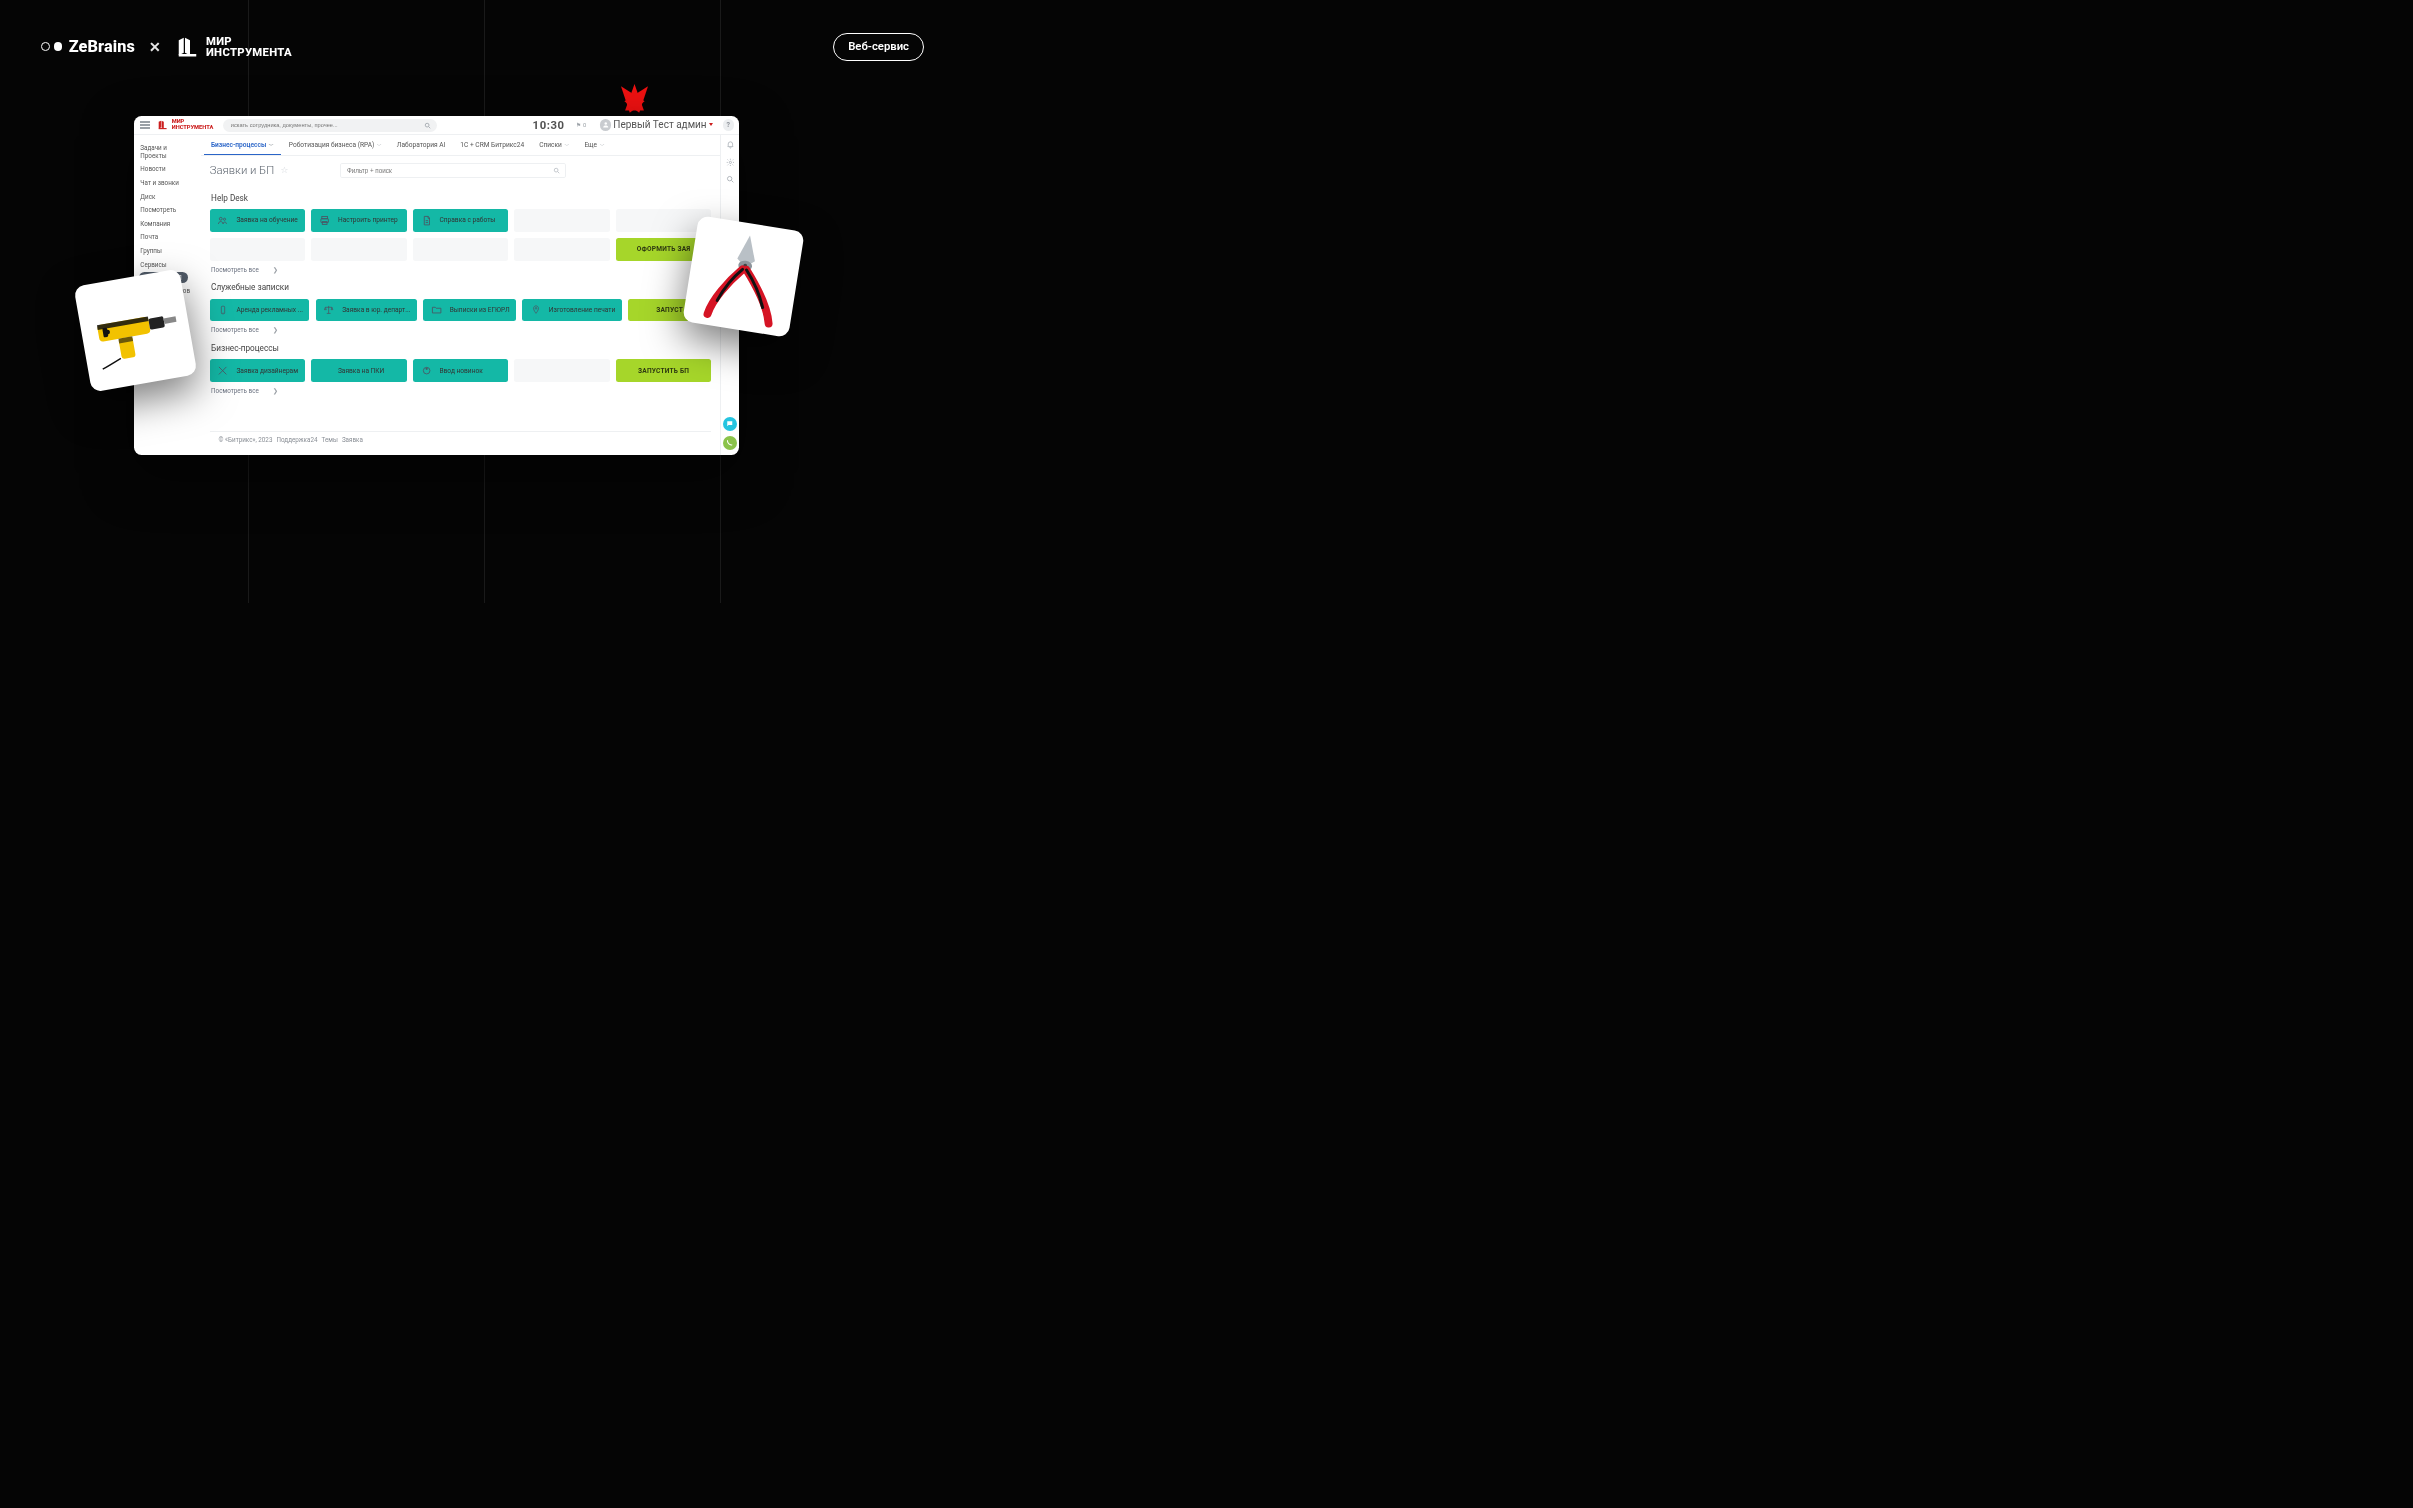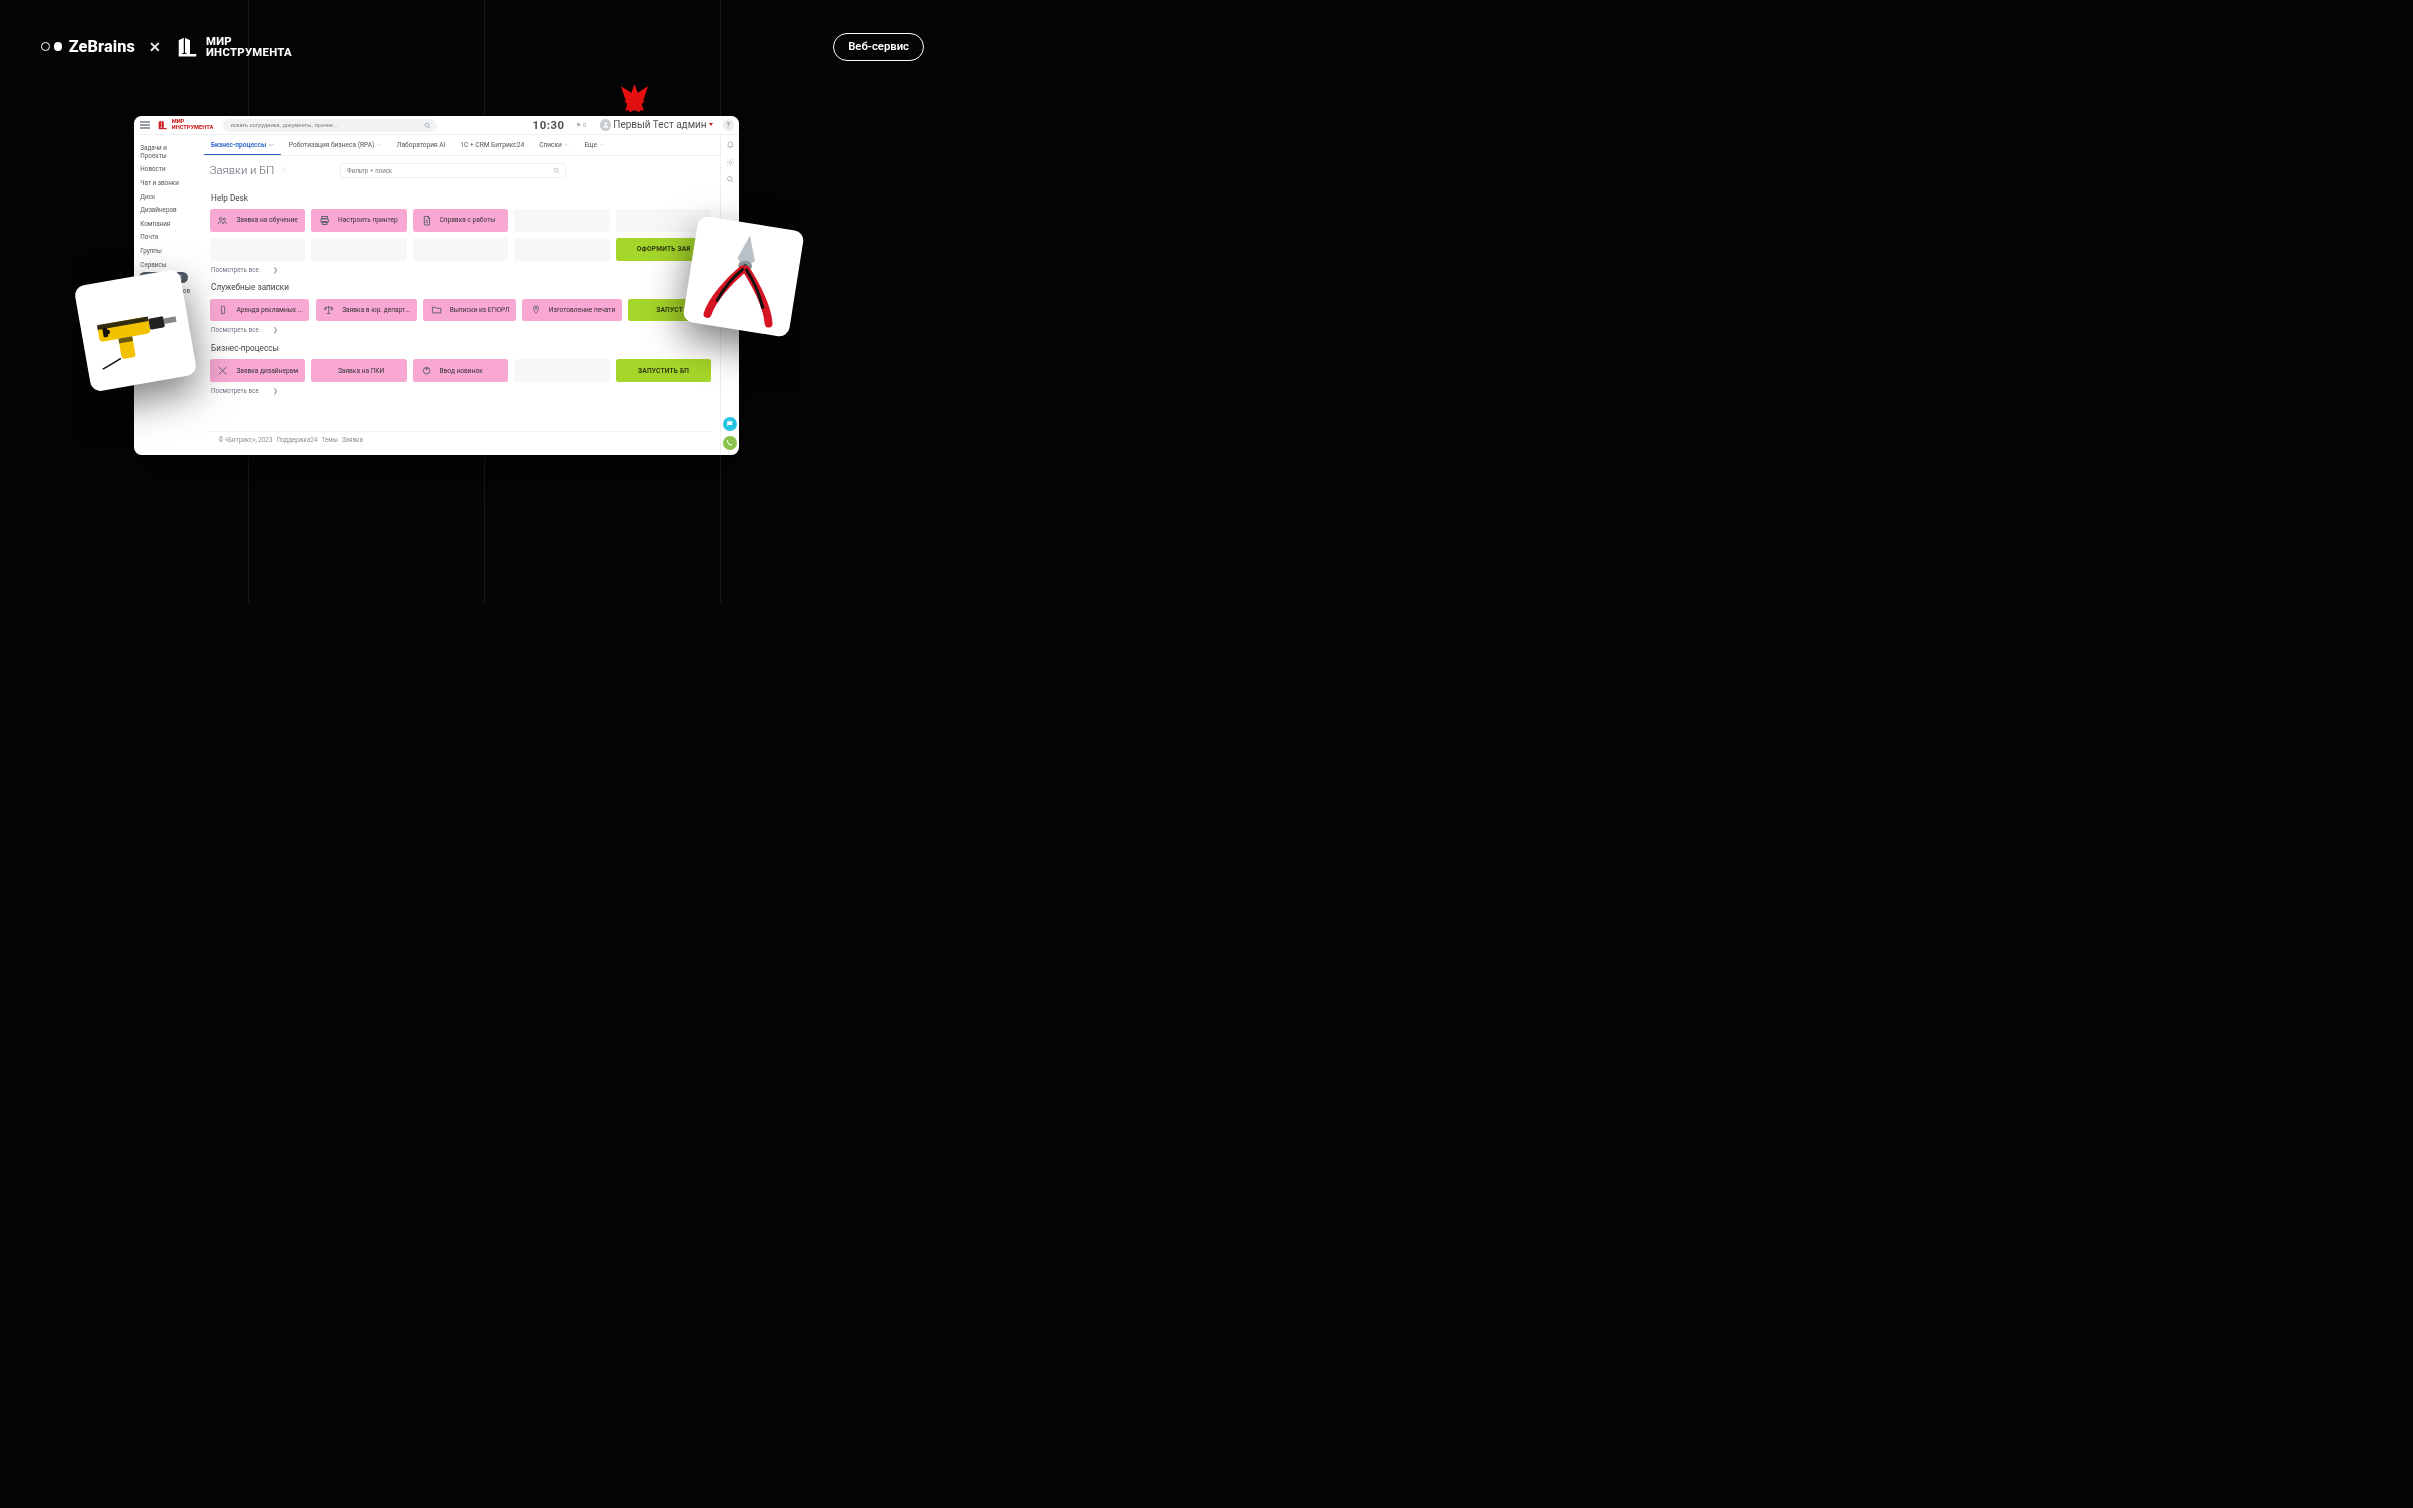--- a/index.html
+++ b/index.html
@@ -80,21 +80,21 @@
   .page-head { display:flex; align-items:center; gap:6.3px; padding:6.3px 8.8px 2.5px 8.8px; }
   .page-title { font-size:11.3px; font-weight:300; color:#5e6670; }
   .star { color:#cfd3d8; font-size:8.8px; }
   .filter { margin-left:45px; position:relative; }
   .filter input { width:226px; height:15px; border:0.6px solid #eef0f2; border-radius:1.9px; padding:0 16.3px 0 6.3px; font-size:6.3px; color:#888; }
   .filter .mag { position:absolute; right:5px; top:3.1px; color:#b6bbc1; }
 
   .content { flex:1; overflow:auto; padding:3.8px 8.8px 0 8.8px; }
   .section-title { font-size:8.2px; color:#444; margin:8.8px 0 6.3px 1.3px; font-weight:400; }
   .grid5 { display:grid; grid-template-columns: repeat(5, 1fr); gap:6.3px; }
-  .card { height:22.6px; background:#f9a8d4; border-radius:2.5px; display:flex; align-items:center; gap:6.3px; padding:0 6.3px; font-size:6.6px; color:#333; cursor:pointer; }
+  .card { height:22.6px; background:#14b8a6; border-radius:2.5px; display:flex; align-items:center; gap:6.3px; padding:0 6.3px; font-size:6.6px; color:#333; cursor:pointer; }
   .card.blank { background:#f6f7f8; }
   .card .ic { width:14px; height:14px; display:flex; align-items:center; justify-content:center; color:#4b5563; flex-shrink:0; }
   .card.cta { background:#a6d62a; color:#2f3a12; font-weight:700; justify-content:center; letter-spacing:0.2px; font-size:6.6px; text-transform:uppercase; }
   .grid5 + .grid5 { margin-top:6.3px; }
   .see-all { margin:5px 0 0 1.3px; font-size:6.3px; color:#6b7280; display:flex; align-items:center; gap:14px; cursor:pointer; }
   .see-all .chev { font-size:6.3px; color:#9aa0a6; }
 
   .footer { border-top:0.6px solid #eef0f2; height:16.3px; display:flex; align-items:center; gap:4px; padding:0 8.8px; font-size:6.3px; color:#8a8f96; margin-top:36px; }
 
   
@@ -197,21 +197,21 @@
     <div class="help-q">?</div>
   </div>
 
   <div class="body">
 
     <div class="sidebar">
       <div class="side-item">Задачи и Проекты</div>
       <div class="side-item">Новости</div>
       <div class="side-item">Чат и звонки</div>
       <div class="side-item">Диск</div>
-      <div class="side-item">Дизайнеров</div>
+      <div class="side-item">Посмотреть</div>
       <div class="side-item">Компания</div>
       <div class="side-item">Почта</div>
       <div class="side-item">Группы</div>
       <div class="side-item">Сервисы</div>
       <div class="side-item active">Заявки и БП</div>
       <div class="side-item">Для Дизайнеров</div>
       <div class="side-item" style="opacity:.35">ент</div>
     </div>
 
     <div class="main">

